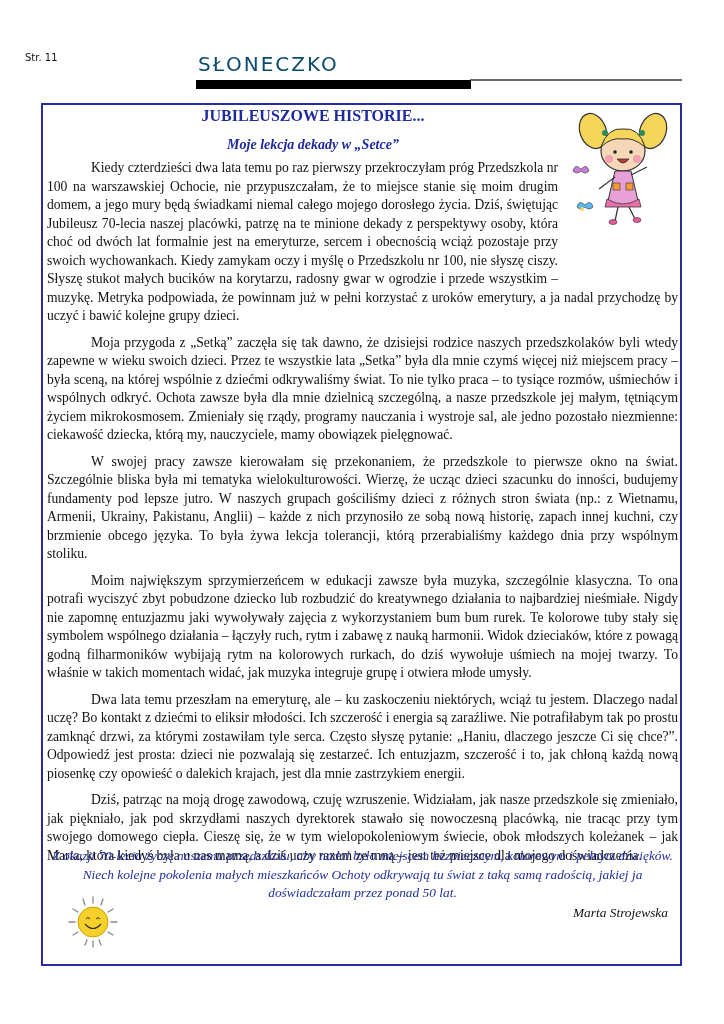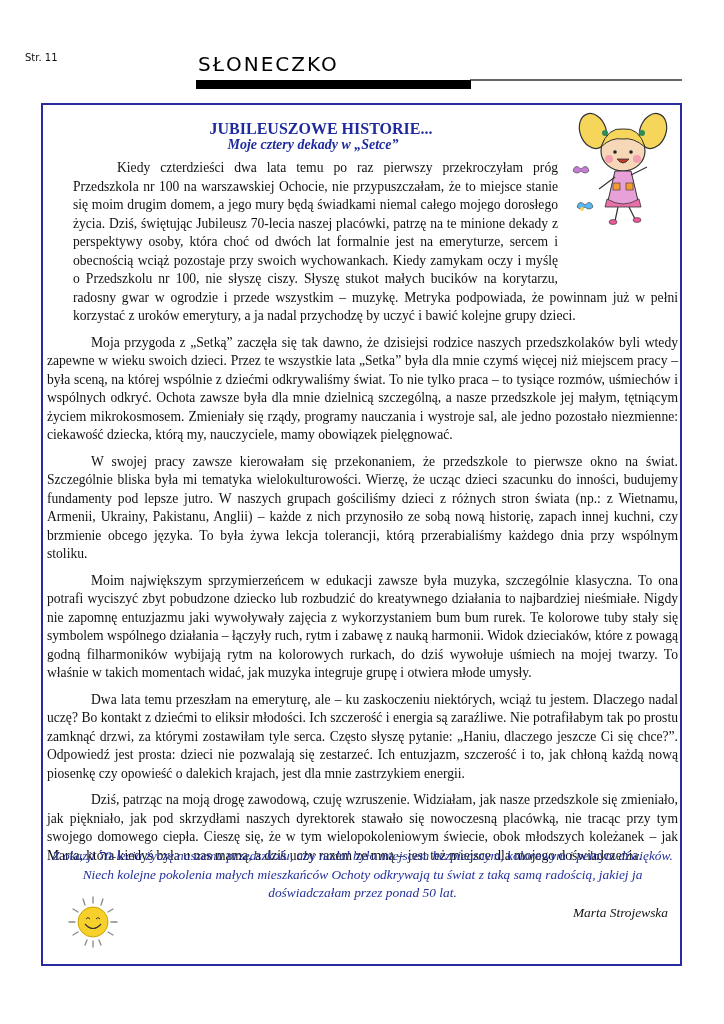--- a/index.html
+++ b/index.html
@@ -1,43 +1,43 @@
 <!DOCTYPE html>
 <html><head>
 <meta charset="utf-8">
 <style>
   html,body{margin:0;padding:0;}
   body{width:724px;height:1024px;background:#fff;position:relative;overflow:hidden;font-family:"DejaVu Serif",serif;}
   .page-num{position:absolute;left:25px;top:52px;font-family:"DejaVu Sans",sans-serif;font-size:10px;color:#111;}
-  .masthead{position:absolute;left:198px;top:52px;font-family:"DejaVu Sans",sans-serif;font-size:20px;letter-spacing:2px;color:#000000;}
+  .masthead{position:absolute;left:198px;top:52px;font-family:"DejaVu Sans",sans-serif;font-size:20px;letter-spacing:2px;color:#0c4a6e;}
   .rule-right{position:absolute;left:470px;top:79px;width:212px;height:2px;background:#666;}
   .rule-thick{position:absolute;left:196px;top:80px;width:275px;height:9px;background:#000;}
   .box{position:absolute;left:41px;top:103px;width:641px;height:863px;border:2px solid #2a2aa0;box-sizing:border-box;}
-  .title{position:absolute;left:0;width:540px;top:15px;text-align:center;font-family:"Liberation Serif",serif;font-weight:bold;font-size:16px;color:#1f2a9e;padding-left:8px;}
+  .title{position:absolute;left:0;width:540px;top:2px;text-align:center;font-family:"Liberation Serif",serif;font-weight:bold;font-size:16px;color:#1f2a9e;}
   .subtitle{position:absolute;left:0;width:540px;top:32px;text-align:center;font-family:"Liberation Serif",serif;font-weight:bold;font-style:italic;font-size:14px;color:#1f2a9e;}
   .body{position:absolute;left:4px;top:54px;width:631px;font-family:"Liberation Serif",serif;font-size:13.6px;line-height:18.5px;color:#111;}
   .para{margin:0 0 8px 0;text-indent:44px;text-align:justify;}
-  .para.first{padding-right:0;margin-left:26px;}
+  .para.first{padding-right:0;}
   .wish{position:absolute;left:2px;top:742px;width:635px;text-align:center;font-family:"Liberation Serif",serif;font-style:italic;font-size:13.4px;line-height:18.5px;color:#22309a;}
   .signature{position:absolute;right:12px;top:800px;font-family:"Liberation Serif",serif;font-style:italic;font-size:13.4px;color:#111;}
   .girl{position:absolute;left:520px;top:4px;width:110px;height:118px;}
   .sun{position:absolute;left:20px;top:790px;width:60px;height:55px;}
   .float-space{float:right;width:120px;height:112px;}
 </style>
 </head>
 <body>
 
 <div class="page-num">Str. 11</div>
 <div class="masthead">SŁONECZKO</div>
 <div class="rule-right"></div>
 <div class="rule-thick"></div>
 
 <div class="box">
   <div class="title">JUBILEUSZOWE HISTORIE...</div>
-  <div class="subtitle">Moje cztery dekady w „Setce”</div>
+  <div class="subtitle">Moje lekcja dekady w „Setce”</div>
 
   <svg class="girl" viewBox="0 0 110 118">
 
     <ellipse cx="30" cy="22" rx="13" ry="18" fill="#f5d55a" stroke="#333" stroke-width="1.2" transform="rotate(-20 30 22)"></ellipse>
     <ellipse cx="90" cy="22" rx="13" ry="18" fill="#f5d55a" stroke="#333" stroke-width="1.2" transform="rotate(20 90 22)"></ellipse>
     <circle cx="42" cy="24" r="3" fill="#2e8b57"></circle>
     <circle cx="79" cy="24" r="3" fill="#2e8b57"></circle>
 
     <ellipse cx="60" cy="42" rx="22" ry="20" fill="#f6d8b8" stroke="#333" stroke-width="1.2"></ellipse>
     <path d="M38 38 Q45 18 60 20 Q76 18 82 38 Q70 28 60 30 Q48 28 38 38Z" fill="#f5d55a" stroke="#333" stroke-width="1"></path>

